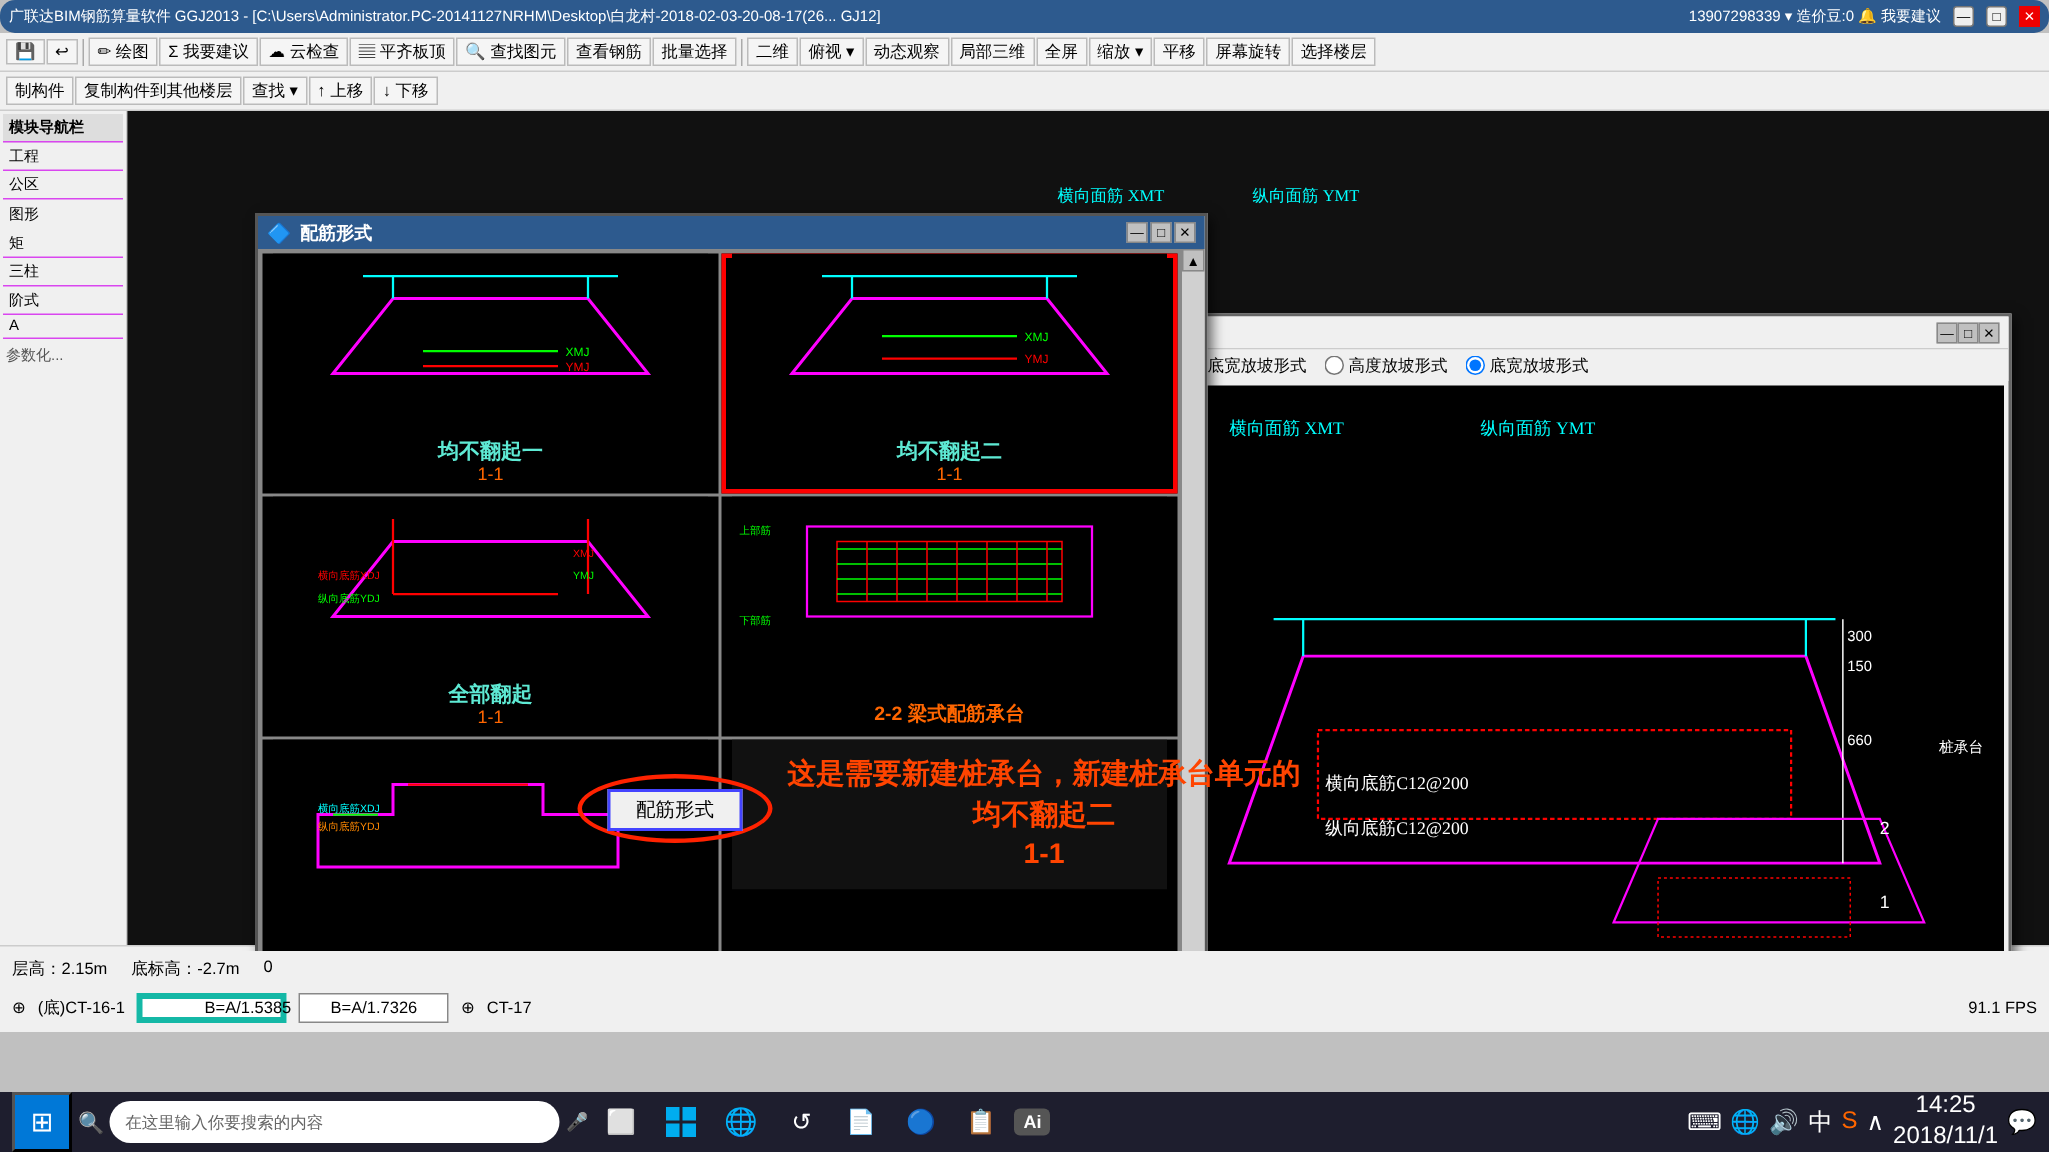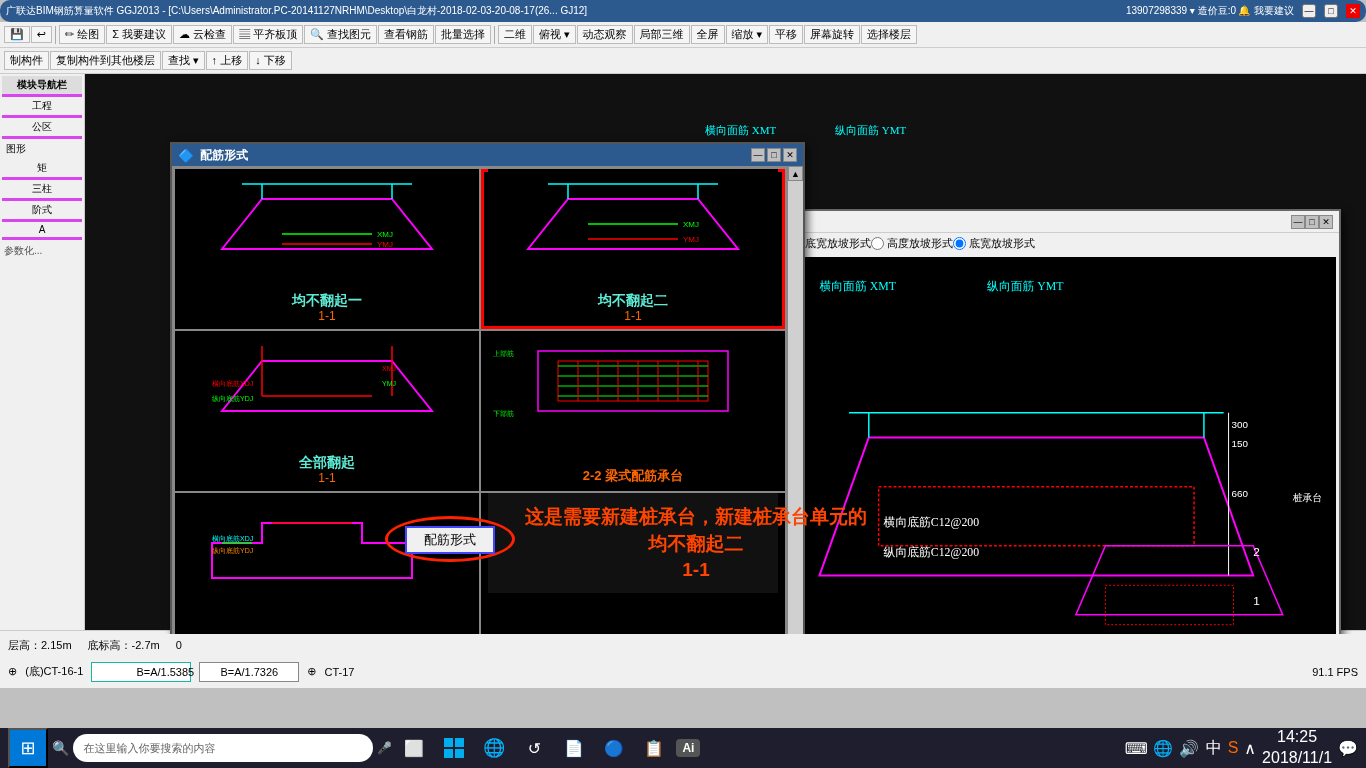--- a/index.html
+++ b/index.html
@@ -25,21 +25,21 @@
     .app-header { background: #2d5a8e; height: 22px; display:flex; align-items:center; justify-content:space-between; padding: 0 6px; border-radius: 10px; }
 
     .top-toolbars { background: #f0f0f0; }
     .toolbar-row { height: 26px; display:flex; align-items:center; padding: 0 4px; gap:1px; border-bottom: 1px solid #ccc; font-size:11px; }
     .tb-btn { padding: 1px 5px; border:1px solid #bbb; background:#f5f5f5; cursor:pointer; font-size:11px; white-space:nowrap; }
     .tb-sep { width:1px; height:18px; background:#aaa; margin:0 2px; }
 
     .work-area { display:flex; height: calc(728px - 22px - 52px - 50px); }
 
     .left-nav { width:85px; background:#f0f0f0; border-right:1px solid #ccc; font-size:10px; padding:2px; }
-    .nav-item { padding:2px 4px; cursor:pointer; border-bottom:3px solid #d946ef;text-align:center; }
+    .nav-item { padding:2px 4px; cursor:pointer; border-bottom:1px solid #d946ef; }
 
     .cad-area { flex:1; background:#000; position:relative; overflow:hidden; }
 
     
     .dlg-main {
       position:absolute; top:68px; left:85px; z-index:100;
       width:635px; background:#f0f0f0; border:2px solid #555;
       box-shadow:3px 3px 8px rgba(0,0,0,0.6);
     }
     .dlg-titlebar {
@@ -280,21 +280,21 @@
         <span>1-1</span>
       </div>
 
       <div class="dlg2">
         <div class="dlg2-titlebar">
           <button style="width:14px;height:14px;font-size:9px;cursor:pointer;background:#c0c0c0;border:1px solid #888;">—</button>
           <button style="width:14px;height:14px;font-size:9px;cursor:pointer;background:#c0c0c0;border:1px solid #888;">□</button>
           <button style="width:14px;height:14px;font-size:9px;cursor:pointer;background:#c0c0c0;border:1px solid #888;">✕</button>
         </div>
 
-        <div style="display:flex;align-items:center;padding:3px 6px;font-size:11px;background:#f0f0f0;">
+        <div style="display:flex;align-items:center;padding:3px 6px;gap:12px;font-size:11px;background:#f0f0f0;">
           <label style="display:flex;align-items:center;gap:3px;cursor:pointer;">
             <input type="radio" name="slope" style="">
             <span>底宽放坡形式</span>
           </label>
           <label style="display:flex;align-items:center;gap:3px;cursor:pointer;">
             <input type="radio" name="slope" style="">
             <span>高度放坡形式</span>
           </label>
           <label style="display:flex;align-items:center;gap:3px;cursor:pointer;">
             <input type="radio" name="slope" checked="" style="">
@@ -348,21 +348,21 @@
 
   <div style="position:absolute;bottom:40px;left:0;right:0;height:58px;background:#f0f0f0;border-top:1px solid #ccc;display:flex;flex-direction:column;justify-content:space-around;padding:2px 8px;font-size:11px;z-index:60;">
     <div style="display:flex;align-items:center;gap:16px;">
       <span>层高：2.15m</span>
       <span>底标高：-2.7m</span>
       <span>0</span>
     </div>
     <div style="display:flex;align-items:center;gap:8px;">
       <span>⊕</span>
       <span>(底)CT-16-1</span>
-      <div style="width:100px;height:20px;border:1px solid #14b8a6;display:flex;align-items:center;justify-content:center;background:#fff;padding-left:48px;">
+      <div style="width:100px;height:20px;border:4px solid #14b8a6;display:flex;align-items:center;justify-content:center;background:#fff;padding-left:48px;">
         <span>B=A/1.5385</span>
       </div>
       <div style="width:100px;height:20px;border:1px solid #888;display:flex;align-items:center;justify-content:center;background:#fff;">
         <span>B=A/1.7326</span>
       </div>
       <span>⊕</span>
       <span>CT-17</span>
       <span style="margin-left:auto;">91.1 FPS</span>
     </div>
   </div>

